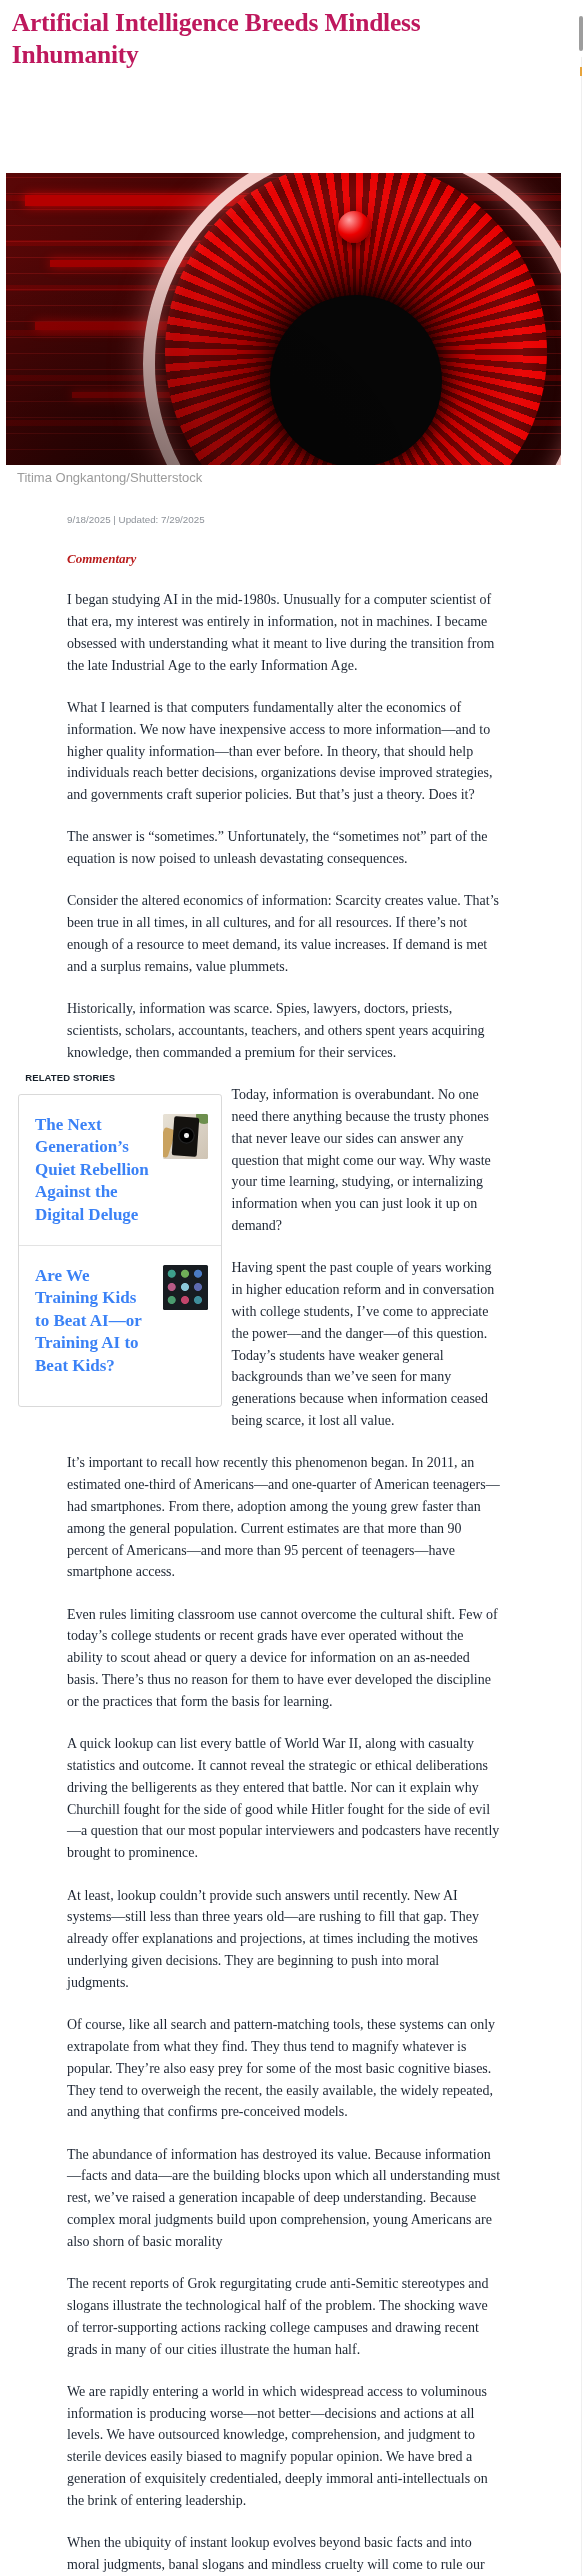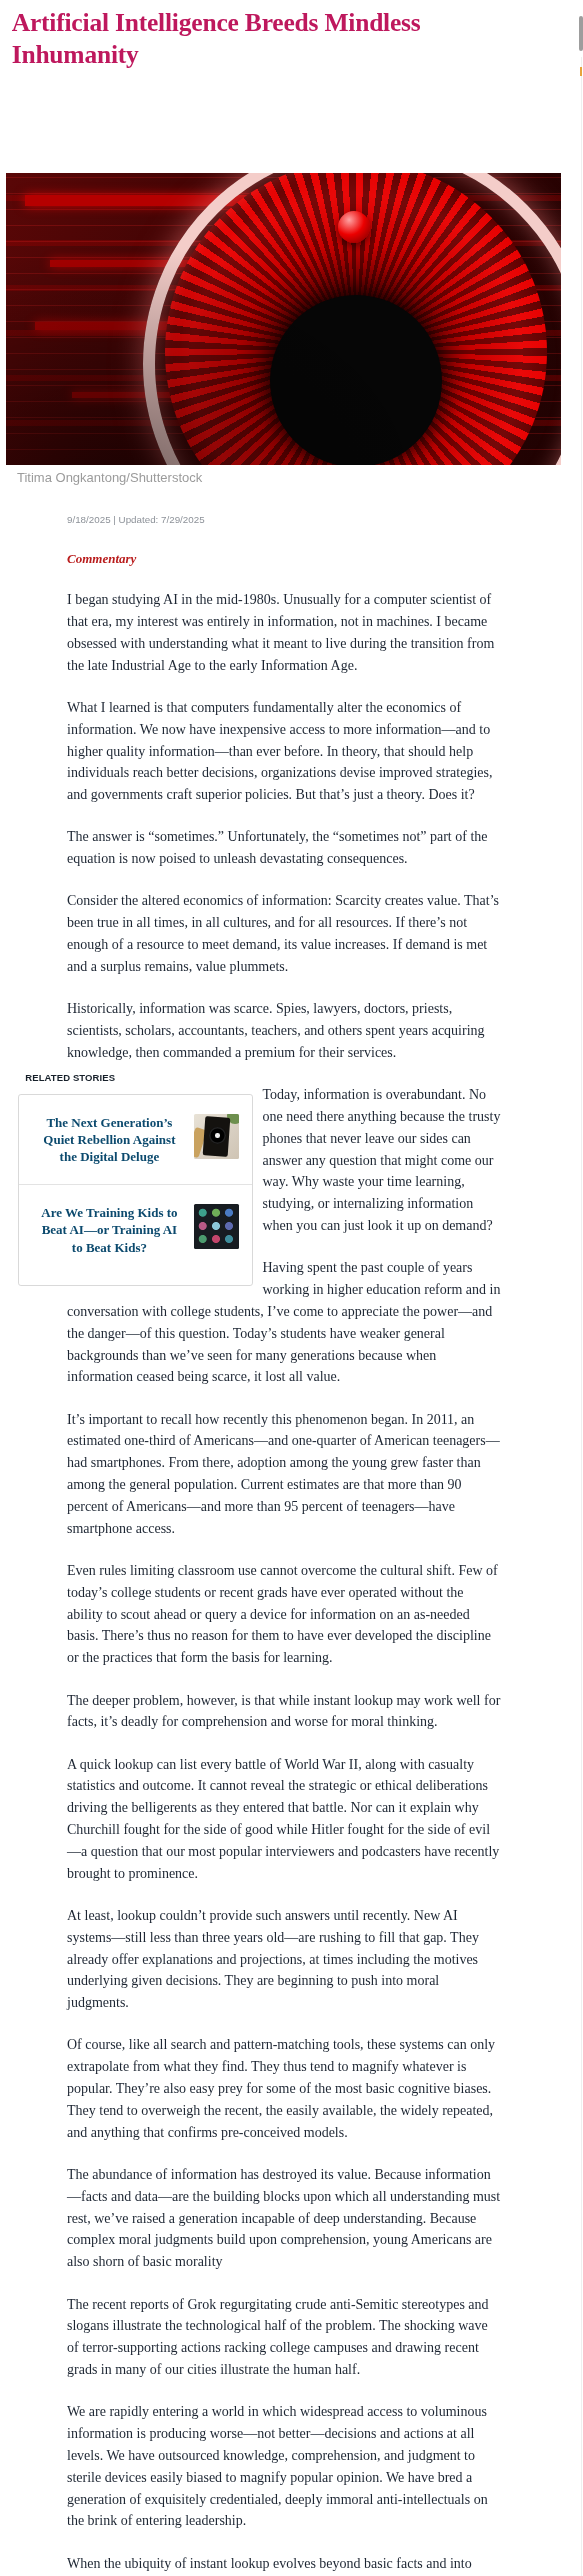--- a/index.html
+++ b/index.html
@@ -65,26 +65,26 @@
     margin:26px 0 0 67px; font-family:"Liberation Serif", serif; font-style:italic; font-weight:700;
     font-size:13px; color:#b91c1c;
   }
   
   .article {
     padding:1.5px 82px 0 67px;
     font-family:"Liberation Serif", serif; font-size:14px; line-height:1.56; color:#1d2633;
   }
   .article p { margin:20.4px 0 0 0; }
   
-  .related-float { float:left; width:235px; margin:5.8px 9.5px 7.3px -49px; }
+  .related-float { float:left; width:204px; margin:5.8px 9.5px 7.3px -49px; }
   .related-label { font-size:9.5px; font-weight:700; color:#17202a; letter-spacing:0.1px; margin:1.5px 0 8px 7.3px; font-family:"Liberation Sans",sans-serif; }
   .related-box { border:0.7px solid #d9d9d9; border-radius:2.9px; background:#fff; }
   .related-item { display:flex; justify-content:space-between; gap:10.2px; padding:19px 13px 19px 16px; cursor:pointer; }
   .related-item + .related-item { border-top:0.7px solid #e3e3e3; padding-bottom:29px; }
-  .related-title { font-family:"Liberation Serif", serif; font-weight:700; font-size:13px; line-height:1.32; color:#0c4a6e;text-align:center; }
+  .related-title { font-family:"Liberation Serif", serif; font-weight:700; font-size:17px; line-height:1.32; color:#3b82f6; }
   .thumb { width:45px; height:45px; border-radius:1.5px; flex:none; position:relative; overflow:hidden; }
   .thumb.vinyl { background:linear-gradient(135deg,#e8e2d6 0%,#d8cfc2 60%,#cfc4b4 100%); }
   .thumb.vinyl .plant { position:absolute; right:-4.4px; top:-5.8px; width:16px; height:16px; border-radius:50%; background:#6d8f4e; }
   .thumb.vinyl .deck { position:absolute; left:10.2px; top:2.9px; width:25px; height:39px; background:#14120f; border-radius:2.2px; transform:rotate(4deg); }
   .thumb.vinyl .disc { position:absolute; left:14.6px; top:13px; width:17.5px; height:17.5px; border-radius:50%; background:#000; box-shadow:inset 0 0 0 1.5px #222; }
   .thumb.vinyl .disc::after { content:""; position:absolute; left:6.6px; top:6.6px; width:4.4px; height:4.4px; border-radius:50%; background:#efefef; }
   .thumb.vinyl .arm { position:absolute; left:-2.9px; top:14.6px; width:11.7px; height:29px; background:#c9a25f; transform:rotate(18deg); border-radius:2.9px; }
   .thumb.apps {
     background:#171c21;
   }
@@ -165,21 +165,20 @@
   <div>
 
   <p>Today, information is overabundant. No one need there anything because the trusty phones that never leave our sides can answer any question that might come our way. Why waste your time learning, studying, or internalizing information when you can just look it up on demand?</p>
       <p>Having spent the past couple of years working in higher education reform and in conversation with college students, I’ve come to appreciate the power—and the danger—of this question. Today’s students have weaker general backgrounds than we’ve seen for many generations because when information ceased being scarce, it lost all value.</p>
     </div>
 
   <div>
 
   <p>It’s important to recall how recently this phenomenon began. In 2011, an estimated one-third of Americans—and one-quarter of American teenagers—had smartphones. From there, adoption among the young grew faster than among the general population. Current estimates are that more than 90 percent of Americans—and more than 95 percent of teenagers—have smartphone access.</p>
       <p>Even rules limiting classroom use cannot overcome the cultural shift. Few of today’s college students or recent grads have ever operated without the ability to scout ahead or query a device for information on an as-needed basis. There’s thus no reason for them to have ever developed the discipline or the practices that form the basis for learning.</p>
-      <p>The deeper problem, however, is that while instant lookup may work well for facts, it’s deadly for comprehension and worse for moral thinking.</p>
       <p>A quick lookup can list every battle of World War II, along with casualty statistics and outcome. It cannot reveal the strategic or ethical deliberations driving the belligerents as they entered that battle. Nor can it explain why Churchill fought for the side of good while Hitler fought for the side of evil—a question that our most popular interviewers and podcasters have recently brought to prominence.</p>
       <p>At least, lookup couldn’t provide such answers until recently. New AI systems—still less than three years old—are rushing to fill that gap. They already offer explanations and projections, at times including the motives underlying given decisions. They are beginning to push into moral judgments.</p>
       <p>Of course, like all search and pattern-matching tools, these systems can only extrapolate from what they find. They thus tend to magnify whatever is popular. They’re also easy prey for some of the most basic cognitive biases. They tend to overweigh the recent, the easily available, the widely repeated, and anything that confirms pre-conceived models.</p>
       <p>The abundance of information has destroyed its value. Because information—facts and data—are the building blocks upon which all understanding must rest, we’ve raised a generation incapable of deep understanding. Because complex moral judgments build upon comprehension, young Americans are also shorn of basic morality</p>
       <p>The recent reports of Grok regurgitating crude anti-Semitic stereotypes and slogans illustrate the technological half of the problem. The shocking wave of terror-supporting actions racking college campuses and drawing recent grads in many of our cities illustrate the human half.</p>
       <p>We are rapidly entering a world in which widespread access to voluminous information is producing worse—not better—decisions and actions at all levels. We have outsourced knowledge, comprehension, and judgment to sterile devices easily biased to magnify popular opinion. We have bred a generation of exquisitely credentialed, deeply immoral anti-intellectuals on the brink of entering leadership.</p>
       <p>When the ubiquity of instant lookup evolves beyond basic facts and into moral judgments, banal slogans and mindless cruelty will come to rule our lives.</p>
     </div>
 
 </div>

